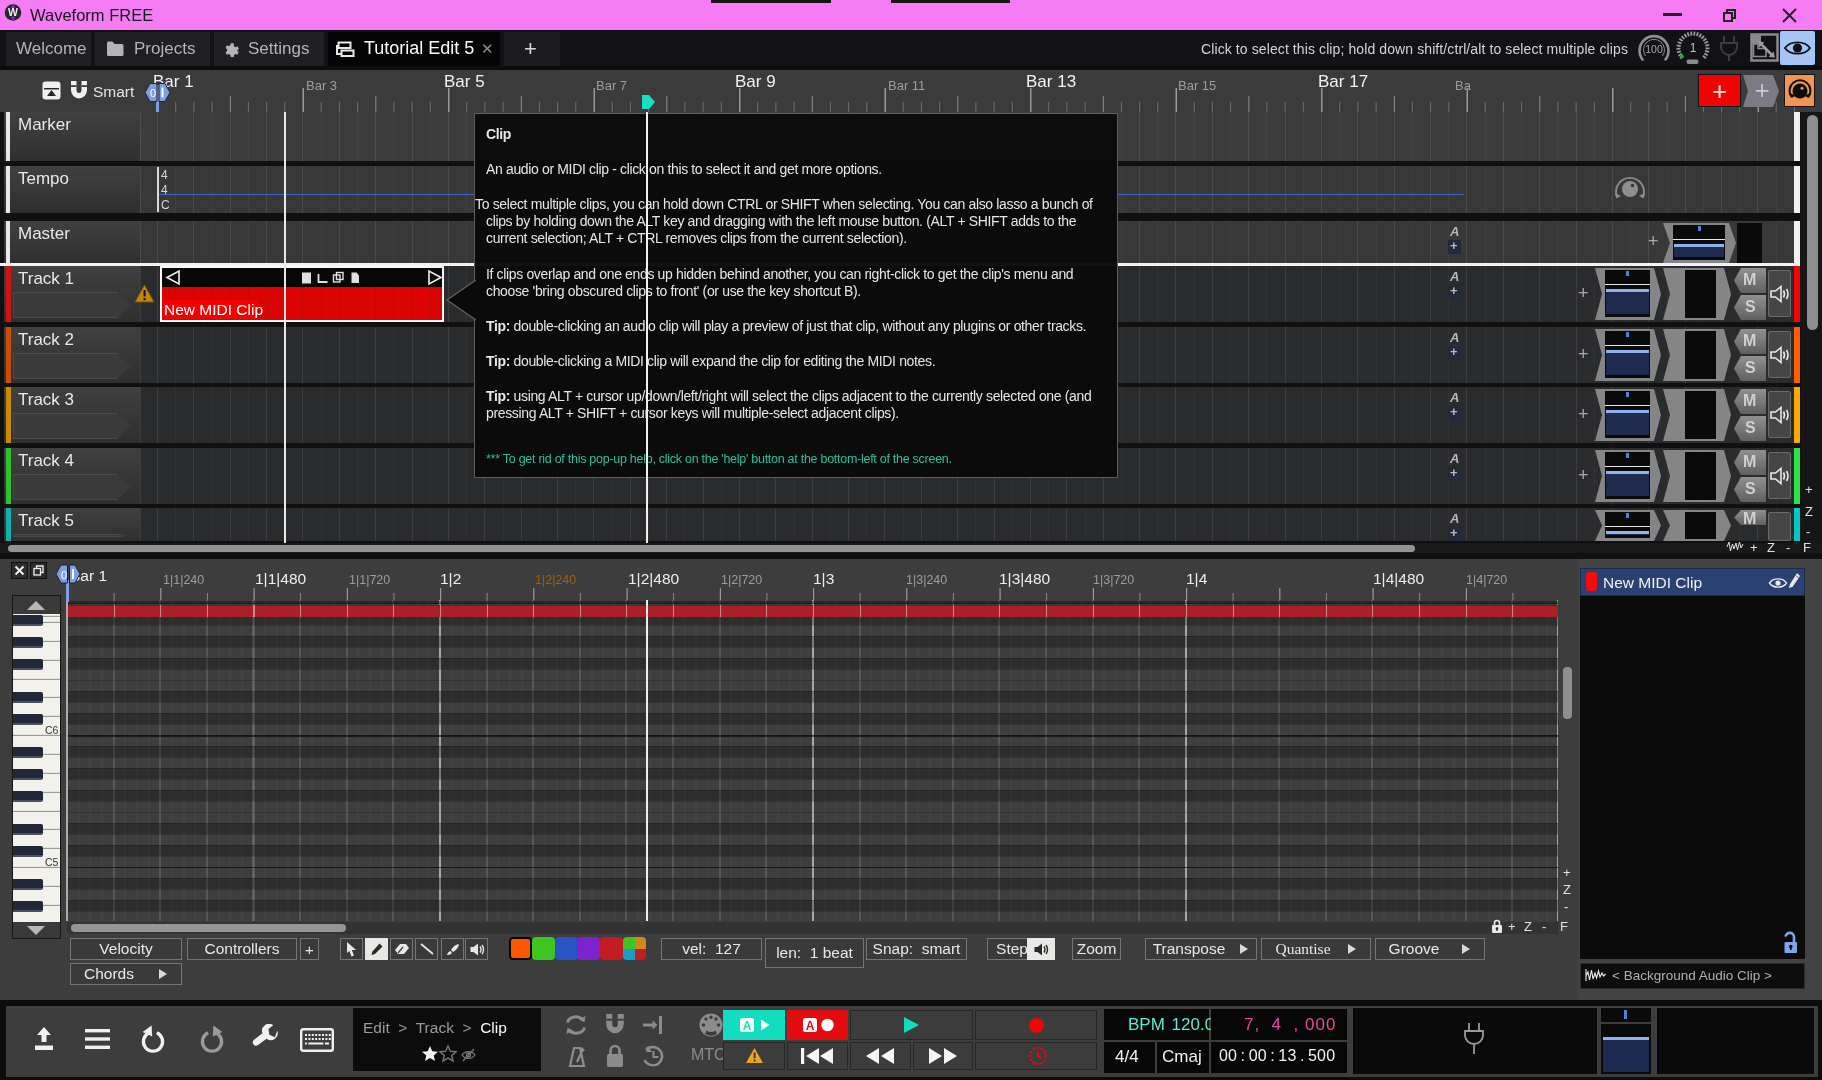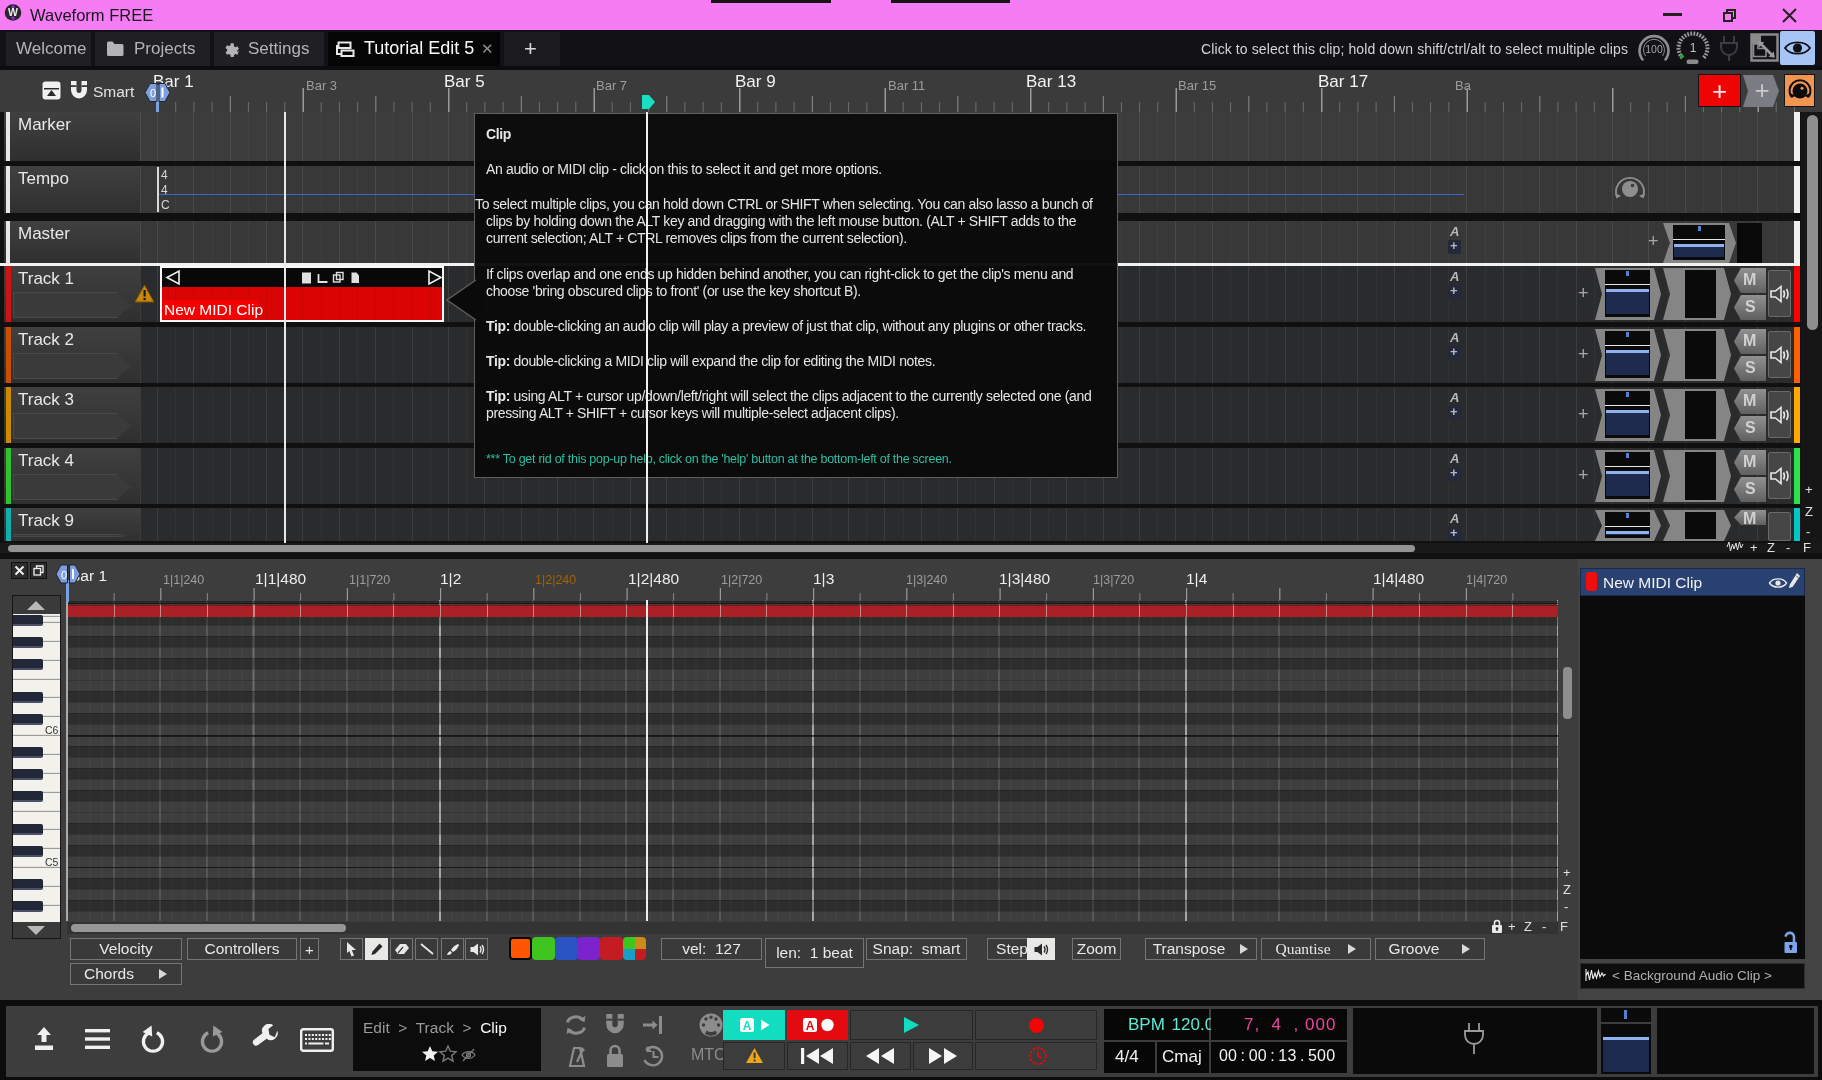--- a/index.html
+++ b/index.html
@@ -288,21 +288,21 @@
 <div class="a" style="left:1794px;top:387px;width:6px;height:56px;background:#ffa800;"></div>
 <div class="a" style="left:140px;top:448px;width:1654px;height:56px;background:#2a2b2d;background-image:repeating-linear-gradient(to right,rgba(255,255,255,0.055) 0 1px,transparent 1px 36.375px),repeating-linear-gradient(to right,rgba(255,255,255,0.035) 0 1px,transparent 1px 18.1875px);background-position:17px 0,17px 0;"></div>
 <div class="a" style="left:4px;top:448px;width:136px;height:56px;background:linear-gradient(#404040,#2f2f2f);"></div>
 <div class="a" style="left:6px;top:448px;width:5px;height:56px;background:#2ec22e;"></div>
 <div class="txt" style="left:18px;top:451px;font-size:17px;color:#e8e8e8;">Track 4</div>
 <div class="a" style="left:13px;top:474px;width:118px;height:26px;background:#3a3a3a;border:1px solid #4a4a4a;clip-path:polygon(0 0,88% 0,100% 50%,88% 100%,0 100%);"></div>
 <div class="a" style="left:1794px;top:448px;width:6px;height:56px;background:#2be24a;"></div>
 <div class="a" style="left:140px;top:508px;width:1654px;height:33px;background:#2a2b2d;background-image:repeating-linear-gradient(to right,rgba(255,255,255,0.055) 0 1px,transparent 1px 36.375px),repeating-linear-gradient(to right,rgba(255,255,255,0.035) 0 1px,transparent 1px 18.1875px);background-position:17px 0,17px 0;"></div>
 <div class="a" style="left:4px;top:508px;width:136px;height:33px;background:linear-gradient(#404040,#2f2f2f);"></div>
 <div class="a" style="left:6px;top:508px;width:5px;height:33px;background:#12b0ab;"></div>
-<div class="txt" style="left:18px;top:511px;font-size:17px;color:#e8e8e8;">Track 9</div>
+<div class="txt" style="left:18px;top:511px;font-size:17px;color:#e8e8e8;">Track 5</div>
 <div class="a" style="left:13px;top:534px;width:118px;height:3px;background:#3a3a3a;border:1px solid #4a4a4a;clip-path:polygon(0 0,88% 0,100% 50%,88% 100%,0 100%);"></div>
 <div class="a" style="left:1794px;top:508px;width:6px;height:33px;background:#00c8c4;"></div>
 <div class="a" style="left:1794px;top:112px;width:6px;height:49px;background:#f0f0f0;"></div>
 <div class="a" style="left:1794px;top:166px;width:6px;height:47px;background:#f0f0f0;"></div>
 <div class="a" style="left:1794px;top:221px;width:6px;height:42px;background:#f0f0f0;"></div>
 <svg class="a" style="left:134px;top:284px;" width="21" height="19" viewBox="0 0 21 19">
 <path d="M10.5 1 L20 18 H1 z" fill="#c8860c" stroke="#7a5206" stroke-width="1"></path>
 <rect x="9.5" y="6" width="2.2" height="6.5" fill="#181818"></rect>
 <rect x="9.5" y="14" width="2.2" height="2.2" fill="#181818"></rect>
 </svg>

